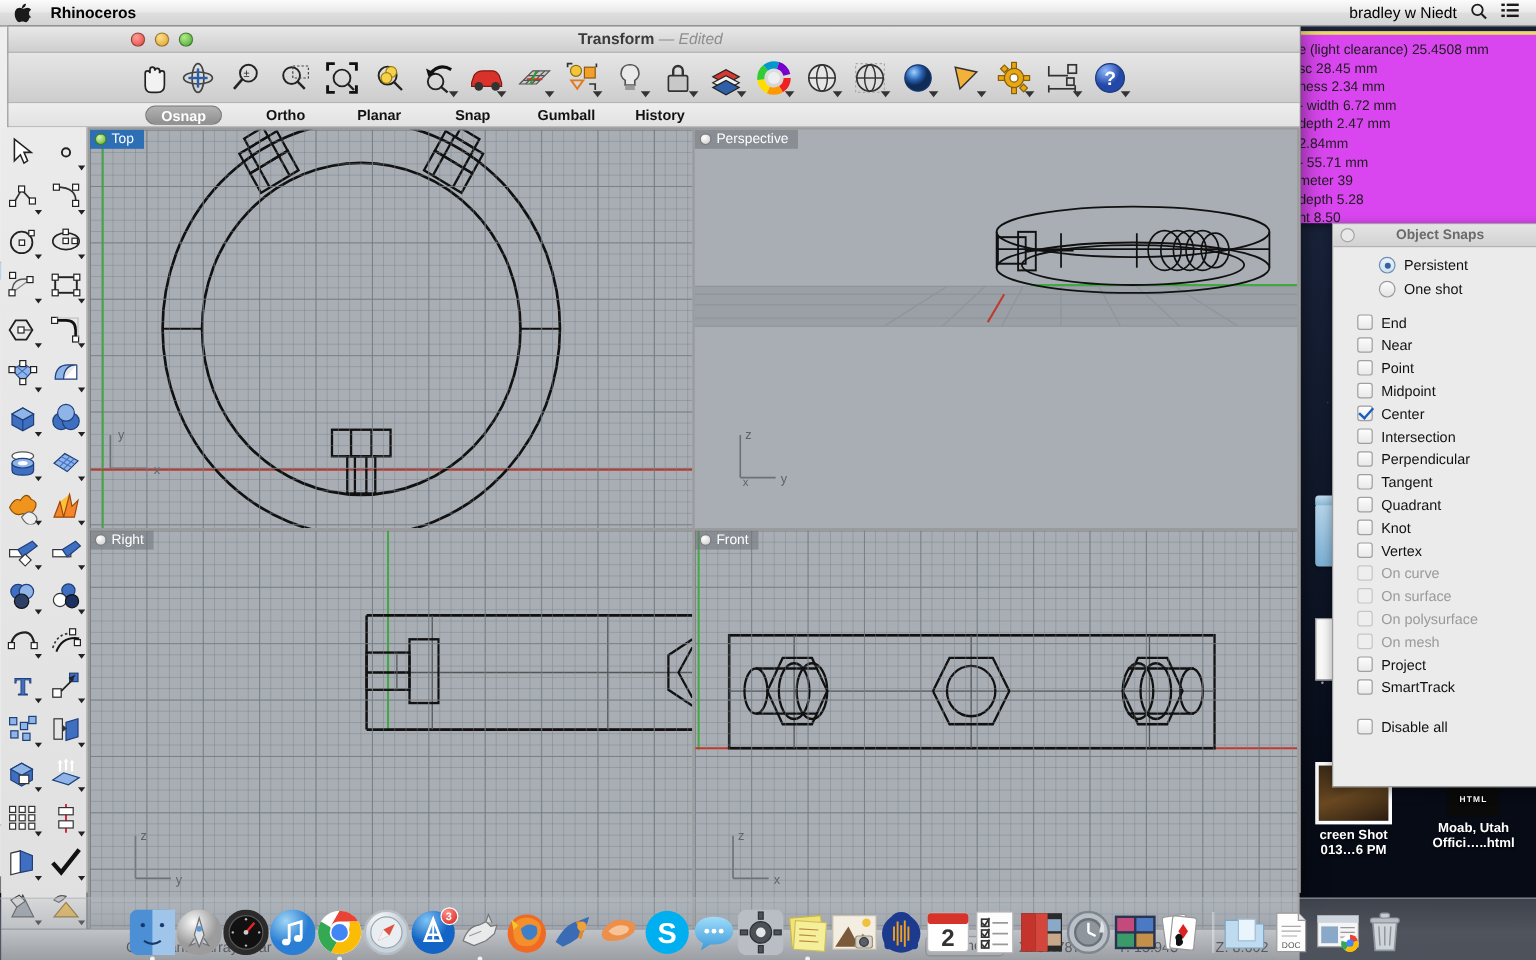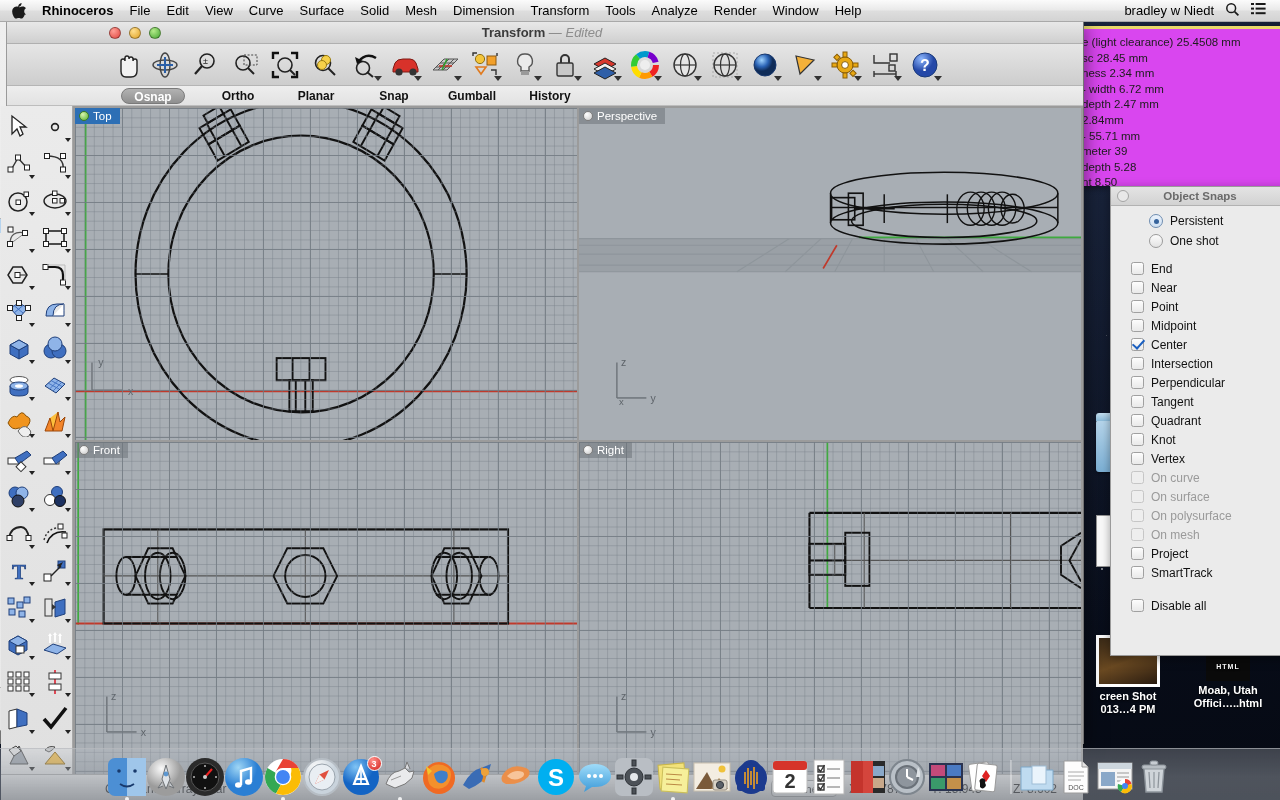--- a/index.html
+++ b/index.html
@@ -358,21 +358,21 @@
     <div class="desk-icon" style="left: 0px; top: 95px;">
       <div class="desk-glyph docthumb">
         <div style="padding:4px;font-size:4px;color:#333;line-height:4px">▬▬▬▬<br>▬▬▬<br>▬▬▬▬<br><br>H</div>
       </div>
       <div>Hik</div>
       <div>Trail</div>
     </div>
     <div class="desk-icon" style="left: 0px; top: 215px;">
       <div class="desk-glyph imgthumb"></div>
       <div>creen Shot</div>
-      <div>013…4 PM</div>
+      <div>013…6 PM</div>
     </div>
     <div class="desk-icon" style="left: 100px; top: 215px;">
       <div class="desk-glyph htmlthumb" style="height: 30px; width: 44px; margin-top: 16px;">HTML</div>
       <div>Moab, Utah</div>
       <div>Offici…..html</div>
     </div>
   </div>
 
 <div id="sticky">
     <div>e (light clearance) 25.4508 mm</div>
@@ -387,36 +387,20 @@
     <div>nt 8.50</div>
   </div>
 
 <div id="menubar">
   <div id="apple-logo">
     <svg width="14" height="16" viewBox="0 0 14 16">
         <path d="M9.6 0c.1 1-.3 2-0.9 2.7-.6.7-1.6 1.3-2.5 1.2-.1-1 .4-2 .9-2.6C7.8.6 8.8.1 9.6 0zM12.8 11.6c-.3.8-.5 1.1-.9 1.8-.6 1-1.5 2.2-2.6 2.2-1 0-1.2-.6-2.6-.6-1.3 0-1.6.6-2.6.6-1.1 0-1.9-1.1-2.5-2.1C-.1 10.7-.3 7.3 1 5.5c.9-1.3 2.2-2 3.5-2 1.3 0 2.1.7 3.2.7 1 0 1.7-.7 3.2-.7 1.1 0 2.3.6 3.1 1.7-2.7 1.5-2.3 5.4.8 6.4z" fill="#1a1a1a"></path>
       </svg>
   </div>
   <div class="menu-item appname">Rhinoceros</div>
-  <div id="menu-items" style="display:flex">
-      <div class="menu-item">File</div>
-      <div class="menu-item">Edit</div>
-      <div class="menu-item">View</div>
-      <div class="menu-item">Curve</div>
-      <div class="menu-item">Surface</div>
-      <div class="menu-item">Solid</div>
-      <div class="menu-item">Mesh</div>
-      <div class="menu-item">Dimension</div>
-      <div class="menu-item">Transform</div>
-      <div class="menu-item">Tools</div>
-      <div class="menu-item">Analyze</div>
-      <div class="menu-item">Render</div>
-      <div class="menu-item">Window</div>
-      <div class="menu-item">Help</div>
-    </div>
   <div id="menu-right">
     <span id="menu-user">bradley w Niedt</span>
     <span>
       <svg width="15" height="15" viewBox="0 0 15 15">
           <circle cx="6.2" cy="6.2" r="4.4" fill="none" stroke="#1a1a1a" stroke-width="1.5"></circle>
           <line x1="9.6" y1="9.6" x2="13.4" y2="13.4" stroke="#1a1a1a" stroke-width="1.7"></line>
         </svg>
     </span>
     <span>
       <svg width="15" height="14" viewBox="0 0 15 14">
@@ -1182,20 +1166,60 @@
           <text x="38" y="268" font-size="9" fill="#5d6369" font-family="Liberation Sans">x</text>
         </svg>
         <div class="vp-label">
           <span class="vp-dot"></span>
           <span>Perspective</span>
         </div>
       </div>
 
       <div class="vp">
         <div class="grid"></div>
+        <svg width="100%" height="100%" viewBox="0 0 477 300" preserveAspectRatio="none">
+          <line x1="236" y1="0" x2="236" y2="150" stroke="#3faa3f" stroke-width="1.6"></line>
+          <line x1="238" y1="150" x2="477" y2="150" stroke="#c0392b" stroke-width="1.6"></line>
+          <g fill="none" stroke="#111" stroke-width="2">
+            <path d="M219 64 L477 64"></path>
+              <path d="M219 150 L477 150"></path>
+              <path d="M219 64 L219 150"></path>
+          </g>
+          <g fill="none" stroke="#555" stroke-width="1">
+            <line x1="219" y1="107" x2="477" y2="107"></line>
+            <line x1="271" y1="64" x2="271" y2="150"></line>
+            <line x1="410" y1="64" x2="410" y2="150"></line>
+          </g>
+          <g fill="none" stroke="#111" stroke-width="1.8">
+            <rect x="253" y="82" width="23" height="48"></rect>
+            <rect x="219" y="92" width="34" height="28"></rect>
+            <line x1="219" y1="107" x2="253" y2="107"></line>
+          </g>
+          <g fill="none" stroke="#555" stroke-width="1">
+            <line x1="243" y1="92" x2="243" y2="120"></line>
+          </g>
+          <g fill="none" stroke="#111" stroke-width="1.8">
+            <path d="M477 82 L458 94 L458 120 L477 132"></path>
+            <path d="M477 88 L466 107 L477 126"></path>
+          </g>
+          <g stroke="#6b7177" stroke-width="1.3" fill="none">
+            <line x1="36" y1="230" x2="36" y2="262"></line>
+              <line x1="36" y1="262" x2="64" y2="262"></line>
+          </g>
+          <text x="40" y="233" font-size="10" fill="#5d6369" font-family="Liberation Sans">z</text>
+          <text x="68" y="266" font-size="10" fill="#5d6369" font-family="Liberation Sans">y</text>
+        </svg>
+        <div class="vp-label">
+          <span class="vp-dot"></span>
+          <span>Right</span>
+        </div>
+      </div>
+
+      <div class="vp">
+        <div class="grid"></div>
         <svg width="100%" height="100%" viewBox="0 0 473 300" preserveAspectRatio="none">
           <line x1="3" y1="0" x2="3" y2="165" stroke="#3faa3f" stroke-width="1.6"></line>
           <line x1="0" y1="164" x2="473" y2="164" stroke="#c0392b" stroke-width="1.6"></line>
           <g fill="none" stroke="#111" stroke-width="2">
             <rect x="27" y="79" width="381" height="85"></rect>
           </g>
           <g fill="none" stroke="#555" stroke-width="1">
             <line x1="27" y1="121" x2="408" y2="121"></line>
             <line x1="78" y1="79" x2="78" y2="164"></line>
             <line x1="217" y1="79" x2="217" y2="164"></line>
@@ -1224,60 +1248,20 @@
           <g stroke="#6b7177" stroke-width="1.3" fill="none">
             <line x1="30" y1="230" x2="30" y2="262"></line>
               <line x1="30" y1="262" x2="58" y2="262"></line>
           </g>
           <text x="34" y="233" font-size="10" fill="#5d6369" font-family="Liberation Sans">z</text>
           <text x="62" y="266" font-size="10" fill="#5d6369" font-family="Liberation Sans">x</text>
         </svg>
         <div class="vp-label">
           <span class="vp-dot"></span>
           <span>Front</span>
-        </div>
-      </div>
-
-      <div class="vp">
-        <div class="grid"></div>
-        <svg width="100%" height="100%" viewBox="0 0 477 300" preserveAspectRatio="none">
-          <line x1="236" y1="0" x2="236" y2="150" stroke="#3faa3f" stroke-width="1.6"></line>
-          <line x1="238" y1="150" x2="477" y2="150" stroke="#c0392b" stroke-width="1.6"></line>
-          <g fill="none" stroke="#111" stroke-width="2">
-            <path d="M219 64 L477 64"></path>
-              <path d="M219 150 L477 150"></path>
-              <path d="M219 64 L219 150"></path>
-          </g>
-          <g fill="none" stroke="#555" stroke-width="1">
-            <line x1="219" y1="107" x2="477" y2="107"></line>
-            <line x1="271" y1="64" x2="271" y2="150"></line>
-            <line x1="410" y1="64" x2="410" y2="150"></line>
-          </g>
-          <g fill="none" stroke="#111" stroke-width="1.8">
-            <rect x="253" y="82" width="23" height="48"></rect>
-            <rect x="219" y="92" width="34" height="28"></rect>
-            <line x1="219" y1="107" x2="253" y2="107"></line>
-          </g>
-          <g fill="none" stroke="#555" stroke-width="1">
-            <line x1="243" y1="92" x2="243" y2="120"></line>
-          </g>
-          <g fill="none" stroke="#111" stroke-width="1.8">
-            <path d="M477 82 L458 94 L458 120 L477 132"></path>
-            <path d="M477 88 L466 107 L477 126"></path>
-          </g>
-          <g stroke="#6b7177" stroke-width="1.3" fill="none">
-            <line x1="36" y1="230" x2="36" y2="262"></line>
-              <line x1="36" y1="262" x2="64" y2="262"></line>
-          </g>
-          <text x="40" y="233" font-size="10" fill="#5d6369" font-family="Liberation Sans">z</text>
-          <text x="68" y="266" font-size="10" fill="#5d6369" font-family="Liberation Sans">y</text>
-        </svg>
-        <div class="vp-label">
-          <span class="vp-dot"></span>
-          <span>Right</span>
         </div>
       </div>
     </div>
 
     <div id="statusleft">
       <span class="miniicon"></span>
       <span class="miniicon"></span>
       <span class="miniicon"></span>
     </div>
   </div>

